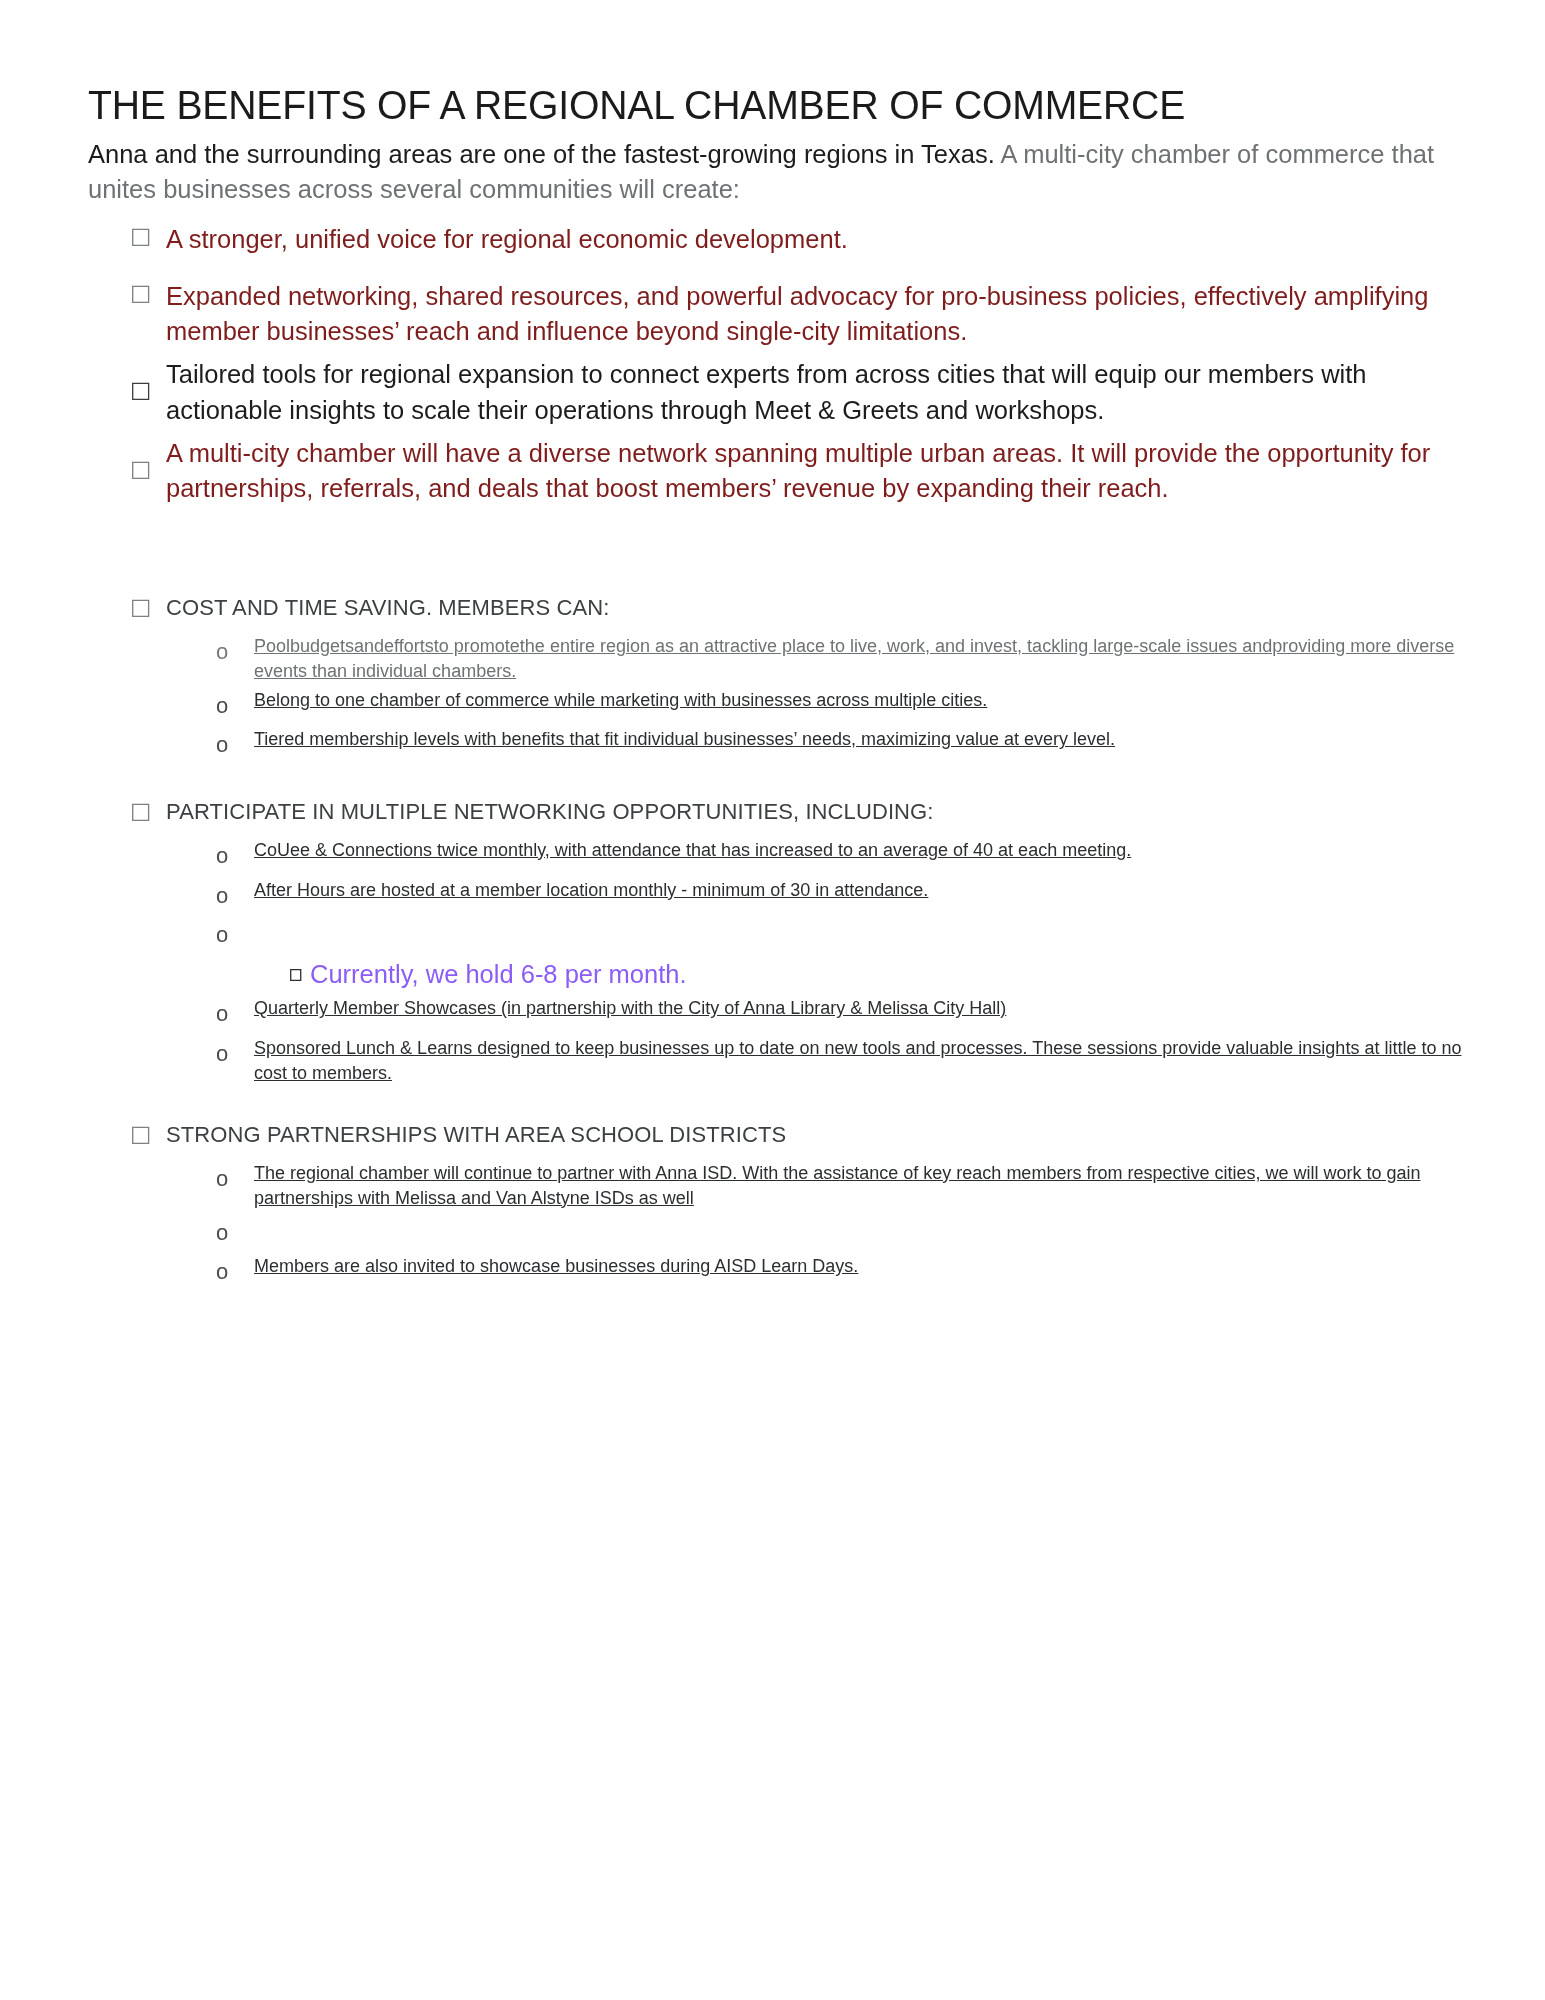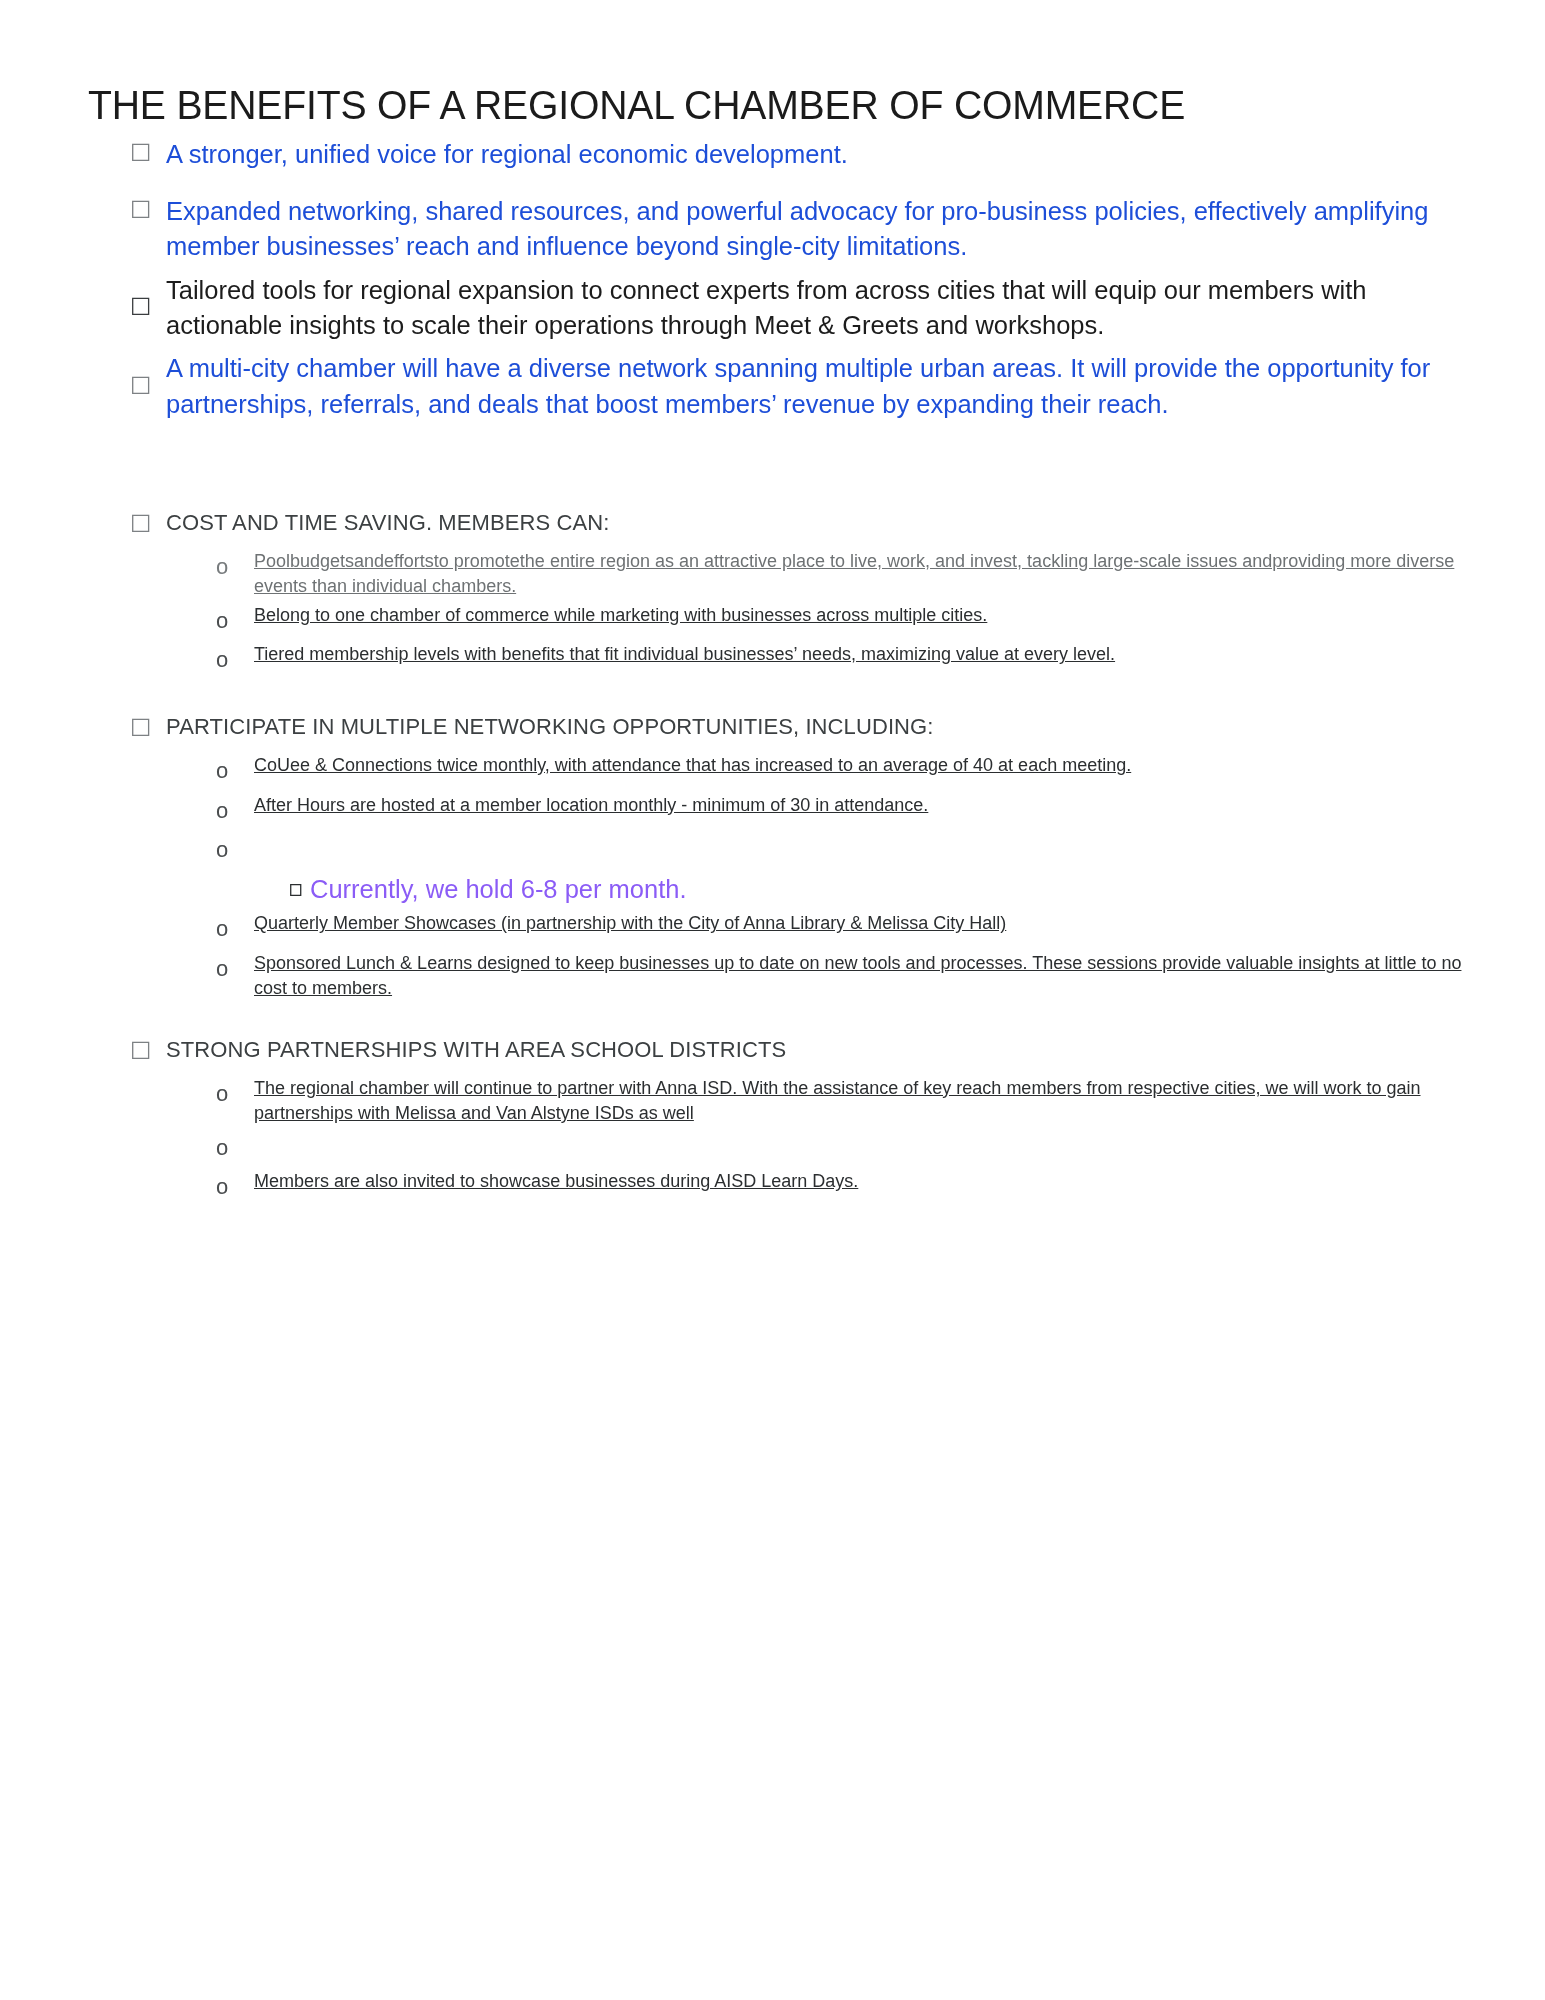--- a/index.html
+++ b/index.html
@@ -66,21 +66,21 @@
     color: #7d8184;
     font-family: "DejaVu Sans", sans-serif;
     user-select: none;
   }
   .marker-box.dark { color: #3a3d3f; }
 
   .lvl1-text {
     flex: 1 1 auto;
     font-size: 25.5px;
     line-height: 1.385;
-    color: #1d4ed8;
+    color: #7f1d1d;
     max-width: 1345px;
   }
   .lvl1-text.dark { color: #1c1c1c; }
 
   .heading-item .lvl1-text {
     color: #3c4042;
     font-size: 22px;
     letter-spacing: 0.1px;
   }
 
@@ -138,20 +138,23 @@
   .gap-lg { height: 64px; }
   .gap-md { height: 30px; }
 </style>
 </head>
 <body>
 
 <div class="page">
 
   <h1 class="doc-title">THE BENEFITS OF A REGIONAL CHAMBER OF COMMERCE</h1>
 
+  <p class="intro">
+    <span class="lead">Anna and the surrounding areas are one of the fastest-growing regions in Texas. </span><span>A multi-city chamber of commerce that unites businesses across several communities will create:</span>
+  </p>
 
   <div class="section">
 
     <div class="lvl1">
       <span class="marker-box">☐</span>
       <span class="lvl1-text">A stronger, unified voice for regional economic development.</span>
     </div>
 
     <div class="lvl1 tight">
       <span class="marker-box">☐</span>

